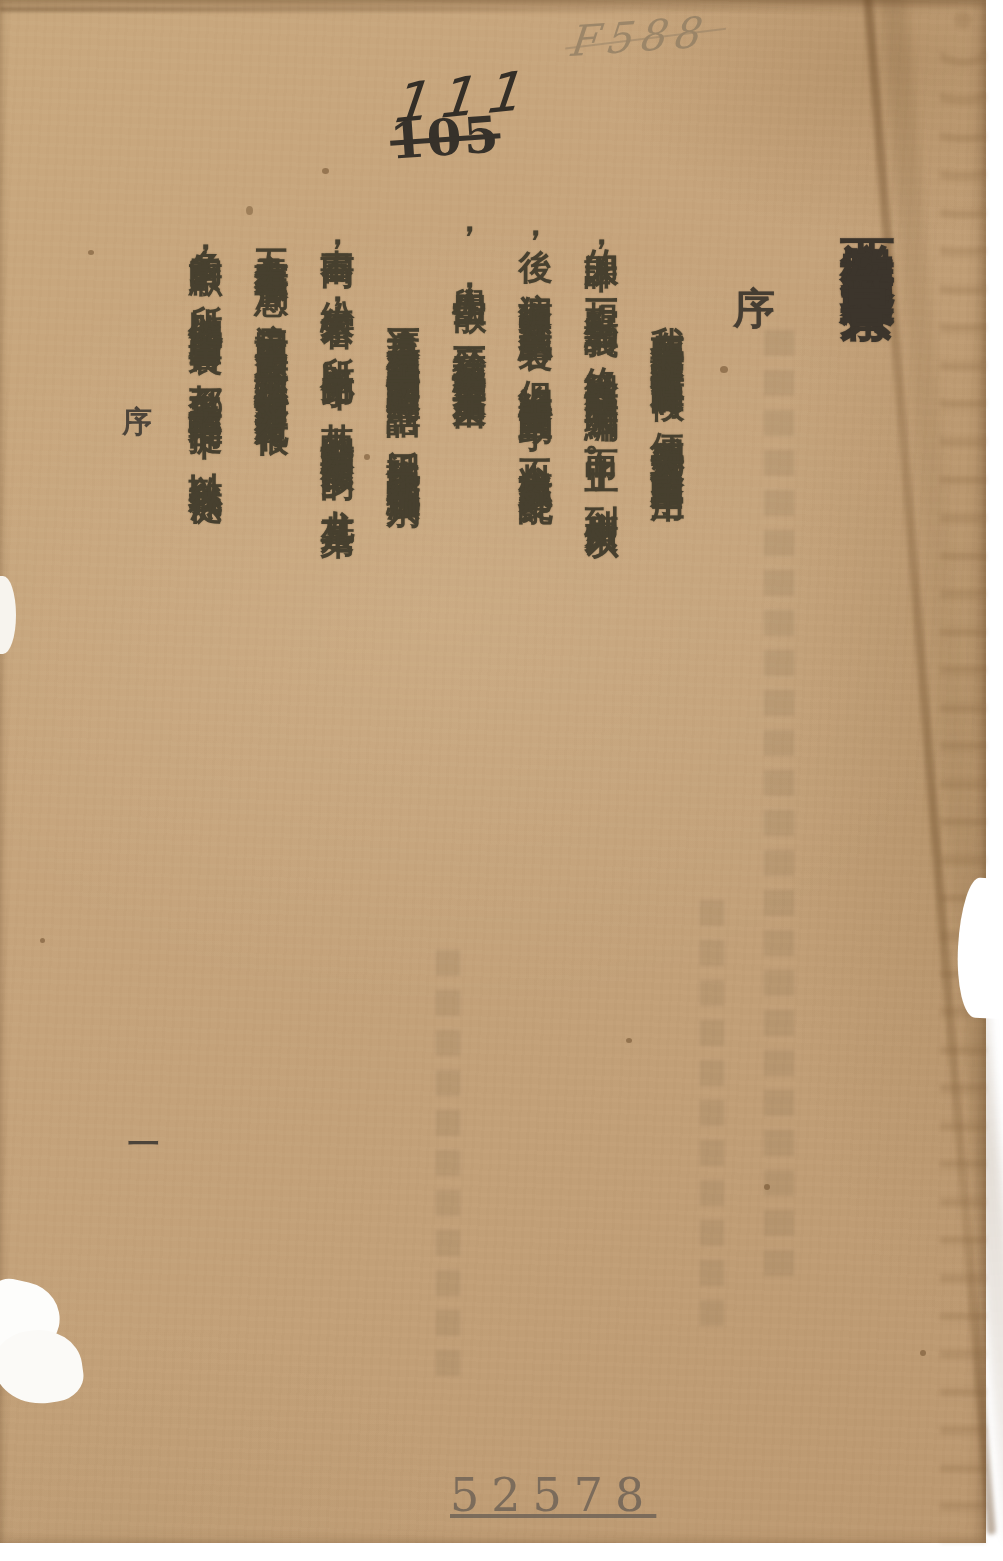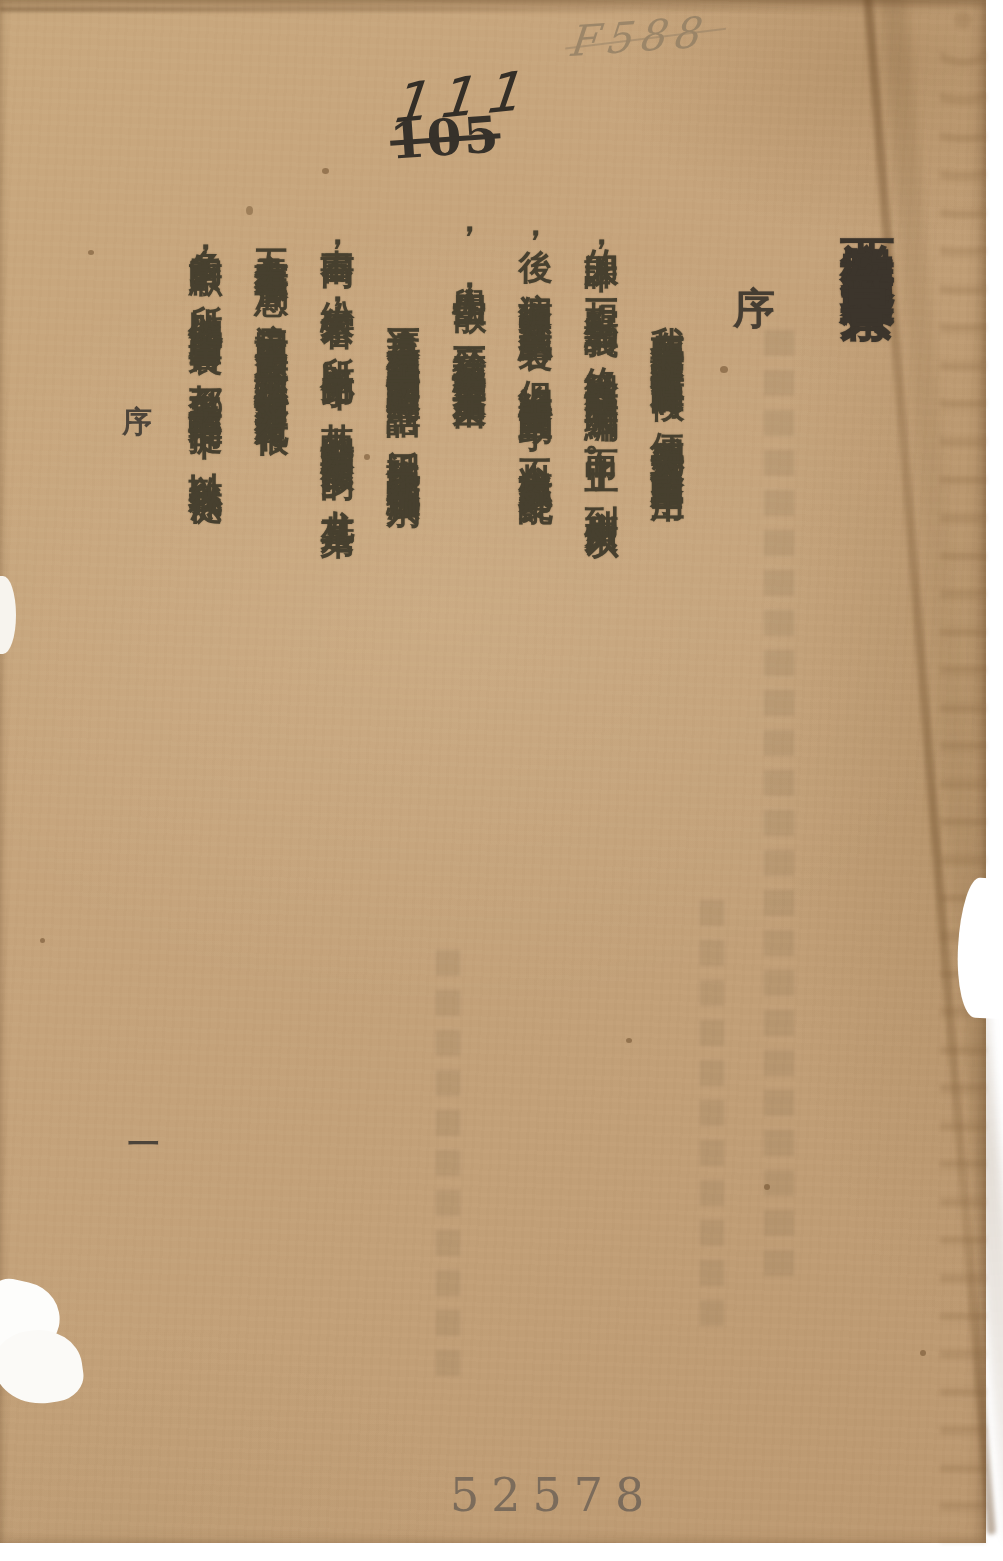--- a/index.html
+++ b/index.html
@@ -37,21 +37,21 @@
              color:#8e7c62;opacity:.75;letter-spacing:7px;transform:rotate(-4deg) skewX(-12deg);
              font-family:"DejaVu Serif", serif;}
   .hw-pencil::after{content:"";position:absolute;left:-6px;top:26px;width:160px;height:2px;
              background:rgba(142,124,98,.6);transform:rotate(-3deg);}
   .hw-ink{position:absolute;left:398px;top:64px;font-size:56px;color:#332e27;letter-spacing:9px;
           transform:skewX(-24deg) rotate(-6deg);font-family:"DejaVu Sans", sans-serif;}
   .hw-crossed{position:absolute;left:390px;top:108px;font-size:50px;font-weight:bold;color:#36312a;
           letter-spacing:2px;transform:rotate(-4deg);text-decoration:line-through;
           text-decoration-thickness:5px;font-family:"DejaVu Serif", serif;}
   .stamp{position:absolute;left:450px;top:1468px;font-size:46px;color:#6b6055;opacity:.8;
-         letter-spacing:12px;font-family:"DejaVu Serif", serif;}
+         letter-spacing:12px;font-family:"DejaVu Serif", serif;text-decoration:underline;}
   
   .crease{position:absolute;left:862px;top:-20px;width:9px;height:1560px;border-radius:6px;
     background:linear-gradient(180deg, rgba(110,78,44,.55) 0%, rgba(110,78,44,.25) 30%,
                rgba(120,88,52,.5) 55%, rgba(120,88,52,.2) 80%, rgba(110,78,44,.45) 100%);
     transform:rotate(-4.6deg);transform-origin:top left;filter:blur(2px);}
   .crease2{position:absolute;left:880px;top:-10px;width:26px;height:1560px;border-radius:12px;
     background:linear-gradient(180deg, rgba(120,90,55,.22), rgba(120,90,55,.05) 40%,
                rgba(120,90,55,.20) 75%, rgba(120,90,55,.08));
     transform:rotate(-4.6deg);transform-origin:top left;filter:blur(5px);}
   .edge-mottle{position:absolute;left:940px;top:0;width:46px;height:1543px;opacity:.55;

